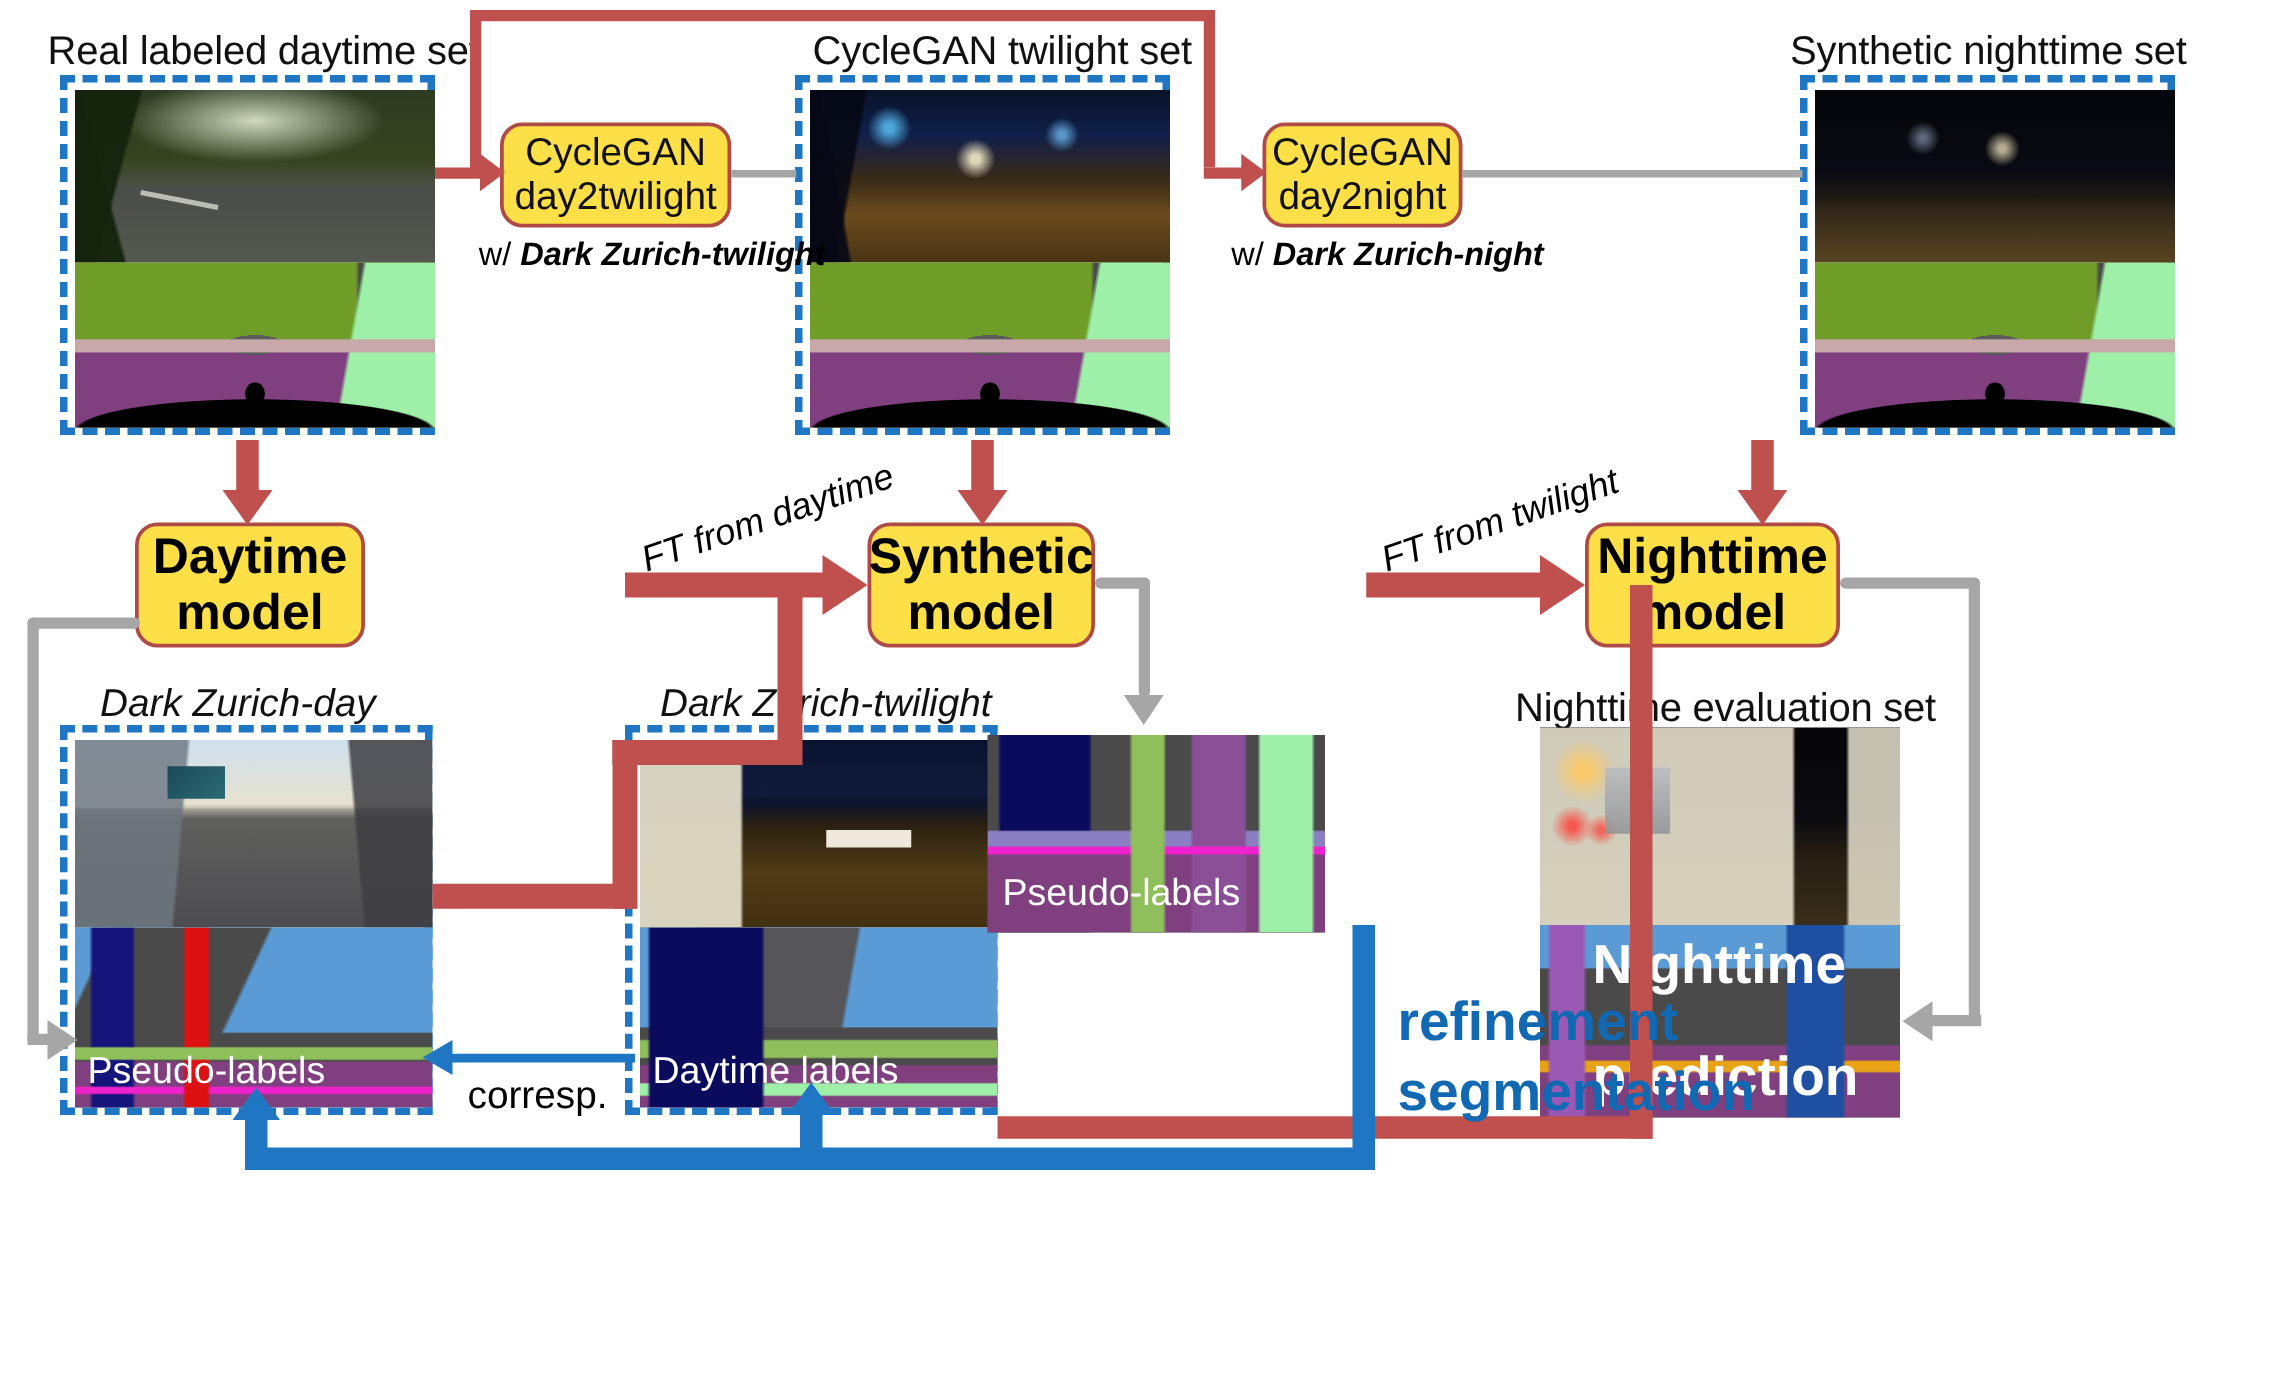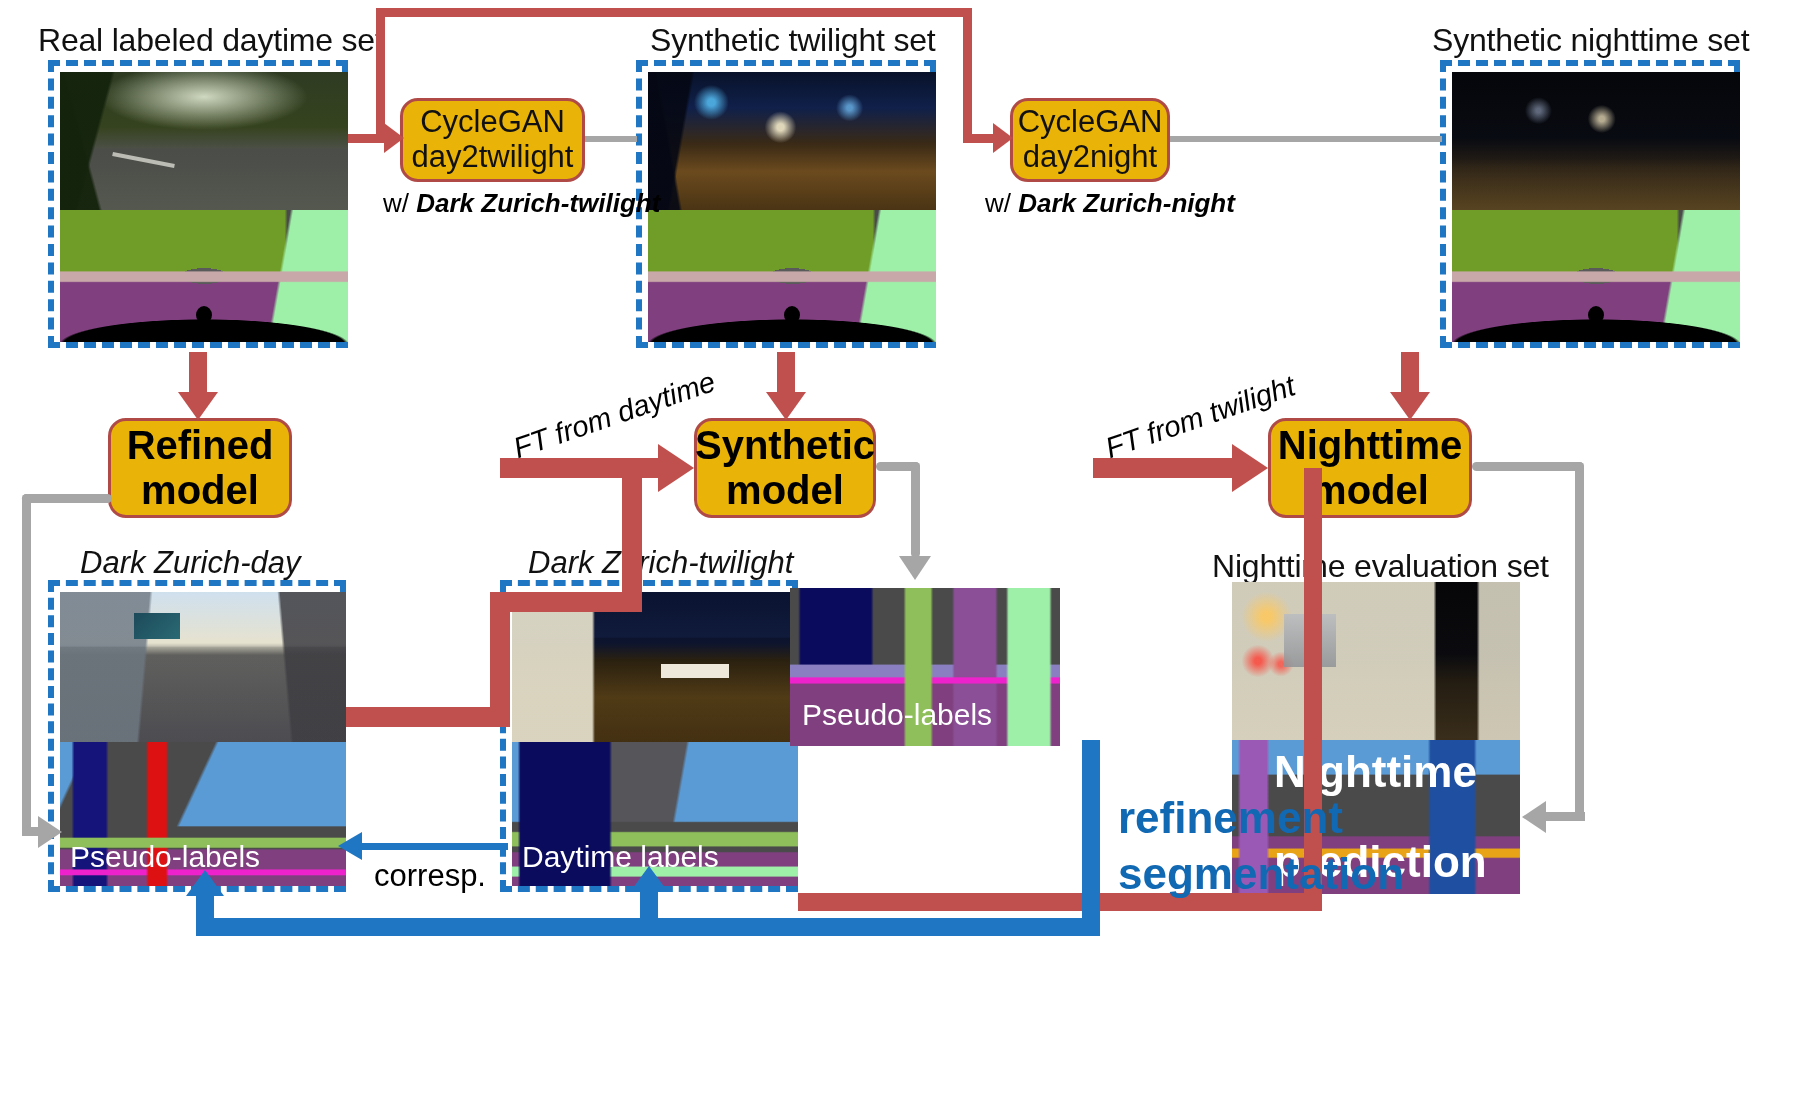--- a/index.html
+++ b/index.html
@@ -9,21 +9,21 @@
   .cap{font-size:32px;color:#111;white-space:nowrap;letter-spacing:-.2px;}
   .capi{font-style:italic;font-size:31px;color:#111;white-space:nowrap;}
   .sub{font-size:26px;white-space:nowrap;}
   .sub i{font-style:italic;font-weight:600;}
 
   
   .dashframe{box-sizing:border-box;border:6px dashed #1f77c4;}
   .imgcell{position:relative;overflow:hidden;background:#222;}
 
   
-  .pbox{box-sizing:border-box;background:#eab308;border:3px solid #b04a46;
+  .pbox{box-sizing:border-box;background:#fde047;border:3px solid #b04a46;
         border-radius:18px;display:flex;align-items:center;justify-content:center;
         text-align:left;line-height:1.12;}
   .pbox.small{font-size:31px;color:#111;}
   .pbox.big{font-size:40px;font-weight:bold;color:#000;}
 
   
   .ln{position:absolute;background:#c0504d;}
   .lng{position:absolute;background:#a6a6a6;}
   .lnb{position:absolute;background:#1f77c4;}
 
@@ -136,21 +136,21 @@
       linear-gradient(to bottom, rgba(0,0,0,0) 0 62%, #80407f 63% 100%);}
   .seg-eval:after{content:"";position:absolute;inset:0;background:
       linear-gradient(to right, rgba(0,0,0,0) 0 2%, #9b59b6 3% 12%, rgba(0,0,0,0) 13%),
       linear-gradient(to right, rgba(0,0,0,0) 0 68%, #1f4fa0 69% 84%, rgba(0,0,0,0) 85%),
       linear-gradient(to bottom, rgba(0,0,0,0) 0 70%, #e8a317 71% 76%, rgba(0,0,0,0) 77%);}
 </style>
 </head>
 <body>
 
 <div class="abs cap" style="left:38px;top:22px;">Real labeled daytime set</div>
-<div class="abs cap" style="left:650px;top:22px;">Synthetic twilight set</div>
+<div class="abs cap" style="left:650px;top:22px;">CycleGAN twilight set</div>
 <div class="abs cap" style="left:1432px;top:22px;">Synthetic nighttime set</div>
 
 <div class="abs dashframe" style="left:48px;top:60px;width:300px;height:288px;">
   <div class="imgcell photo-day" style="position:absolute;left:6px;top:6px;width:288px;height:138px;"></div>
   <div class="imgcell seg-city" style="position:absolute;left:6px;top:144px;width:288px;height:132px;"></div>
   <div class="abs" style="left:6px;top:246px;width:288px;height:30px;background:radial-gradient(ellipse 70% 120% at 50% 110%, #000 0 70%, rgba(0,0,0,0) 72%);"></div>
   <div class="abs" style="left:142px;top:240px;width:16px;height:18px;background:#000;border-radius:50%;"></div>
 </div>
 
 <div class="abs dashframe" style="left:636px;top:60px;width:300px;height:288px;">
@@ -189,21 +189,21 @@
 <div class="ln" style="left:376px;top:8px;width:9px;height:131px;"></div>
 <div class="ln" style="left:376px;top:8px;width:596px;height:9px;"></div>
 <div class="ln" style="left:963px;top:8px;width:9px;height:126px;"></div>
 <div class="ln" style="left:963px;top:134px;width:32px;height:9px;"></div>
 <div class="tri" style="left:993px;top:123px;border-top:15px solid transparent;border-bottom:15px solid transparent;border-left:20px solid #c0504d;"></div>
 
 <div class="lng" style="left:585px;top:136px;width:52px;height:6px;"></div>
 <div class="lng" style="left:1170px;top:136px;width:272px;height:6px;"></div>
 
 <div class="abs pbox big" style="left:108px;top:418px;width:184px;height:100px;flex-direction:column;">
-  <span>Refined</span>
+  <span>Daytime</span>
   <span>model</span>
 </div>
 <div class="abs pbox big" style="left:694px;top:418px;width:182px;height:100px;flex-direction:column;">
   <span>Synthetic</span>
   <span>model</span>
 </div>
 <div class="abs pbox big" style="left:1268px;top:418px;width:204px;height:100px;flex-direction:column;">
   <span>Nighttime</span>
   <span>model</span>
 </div>

